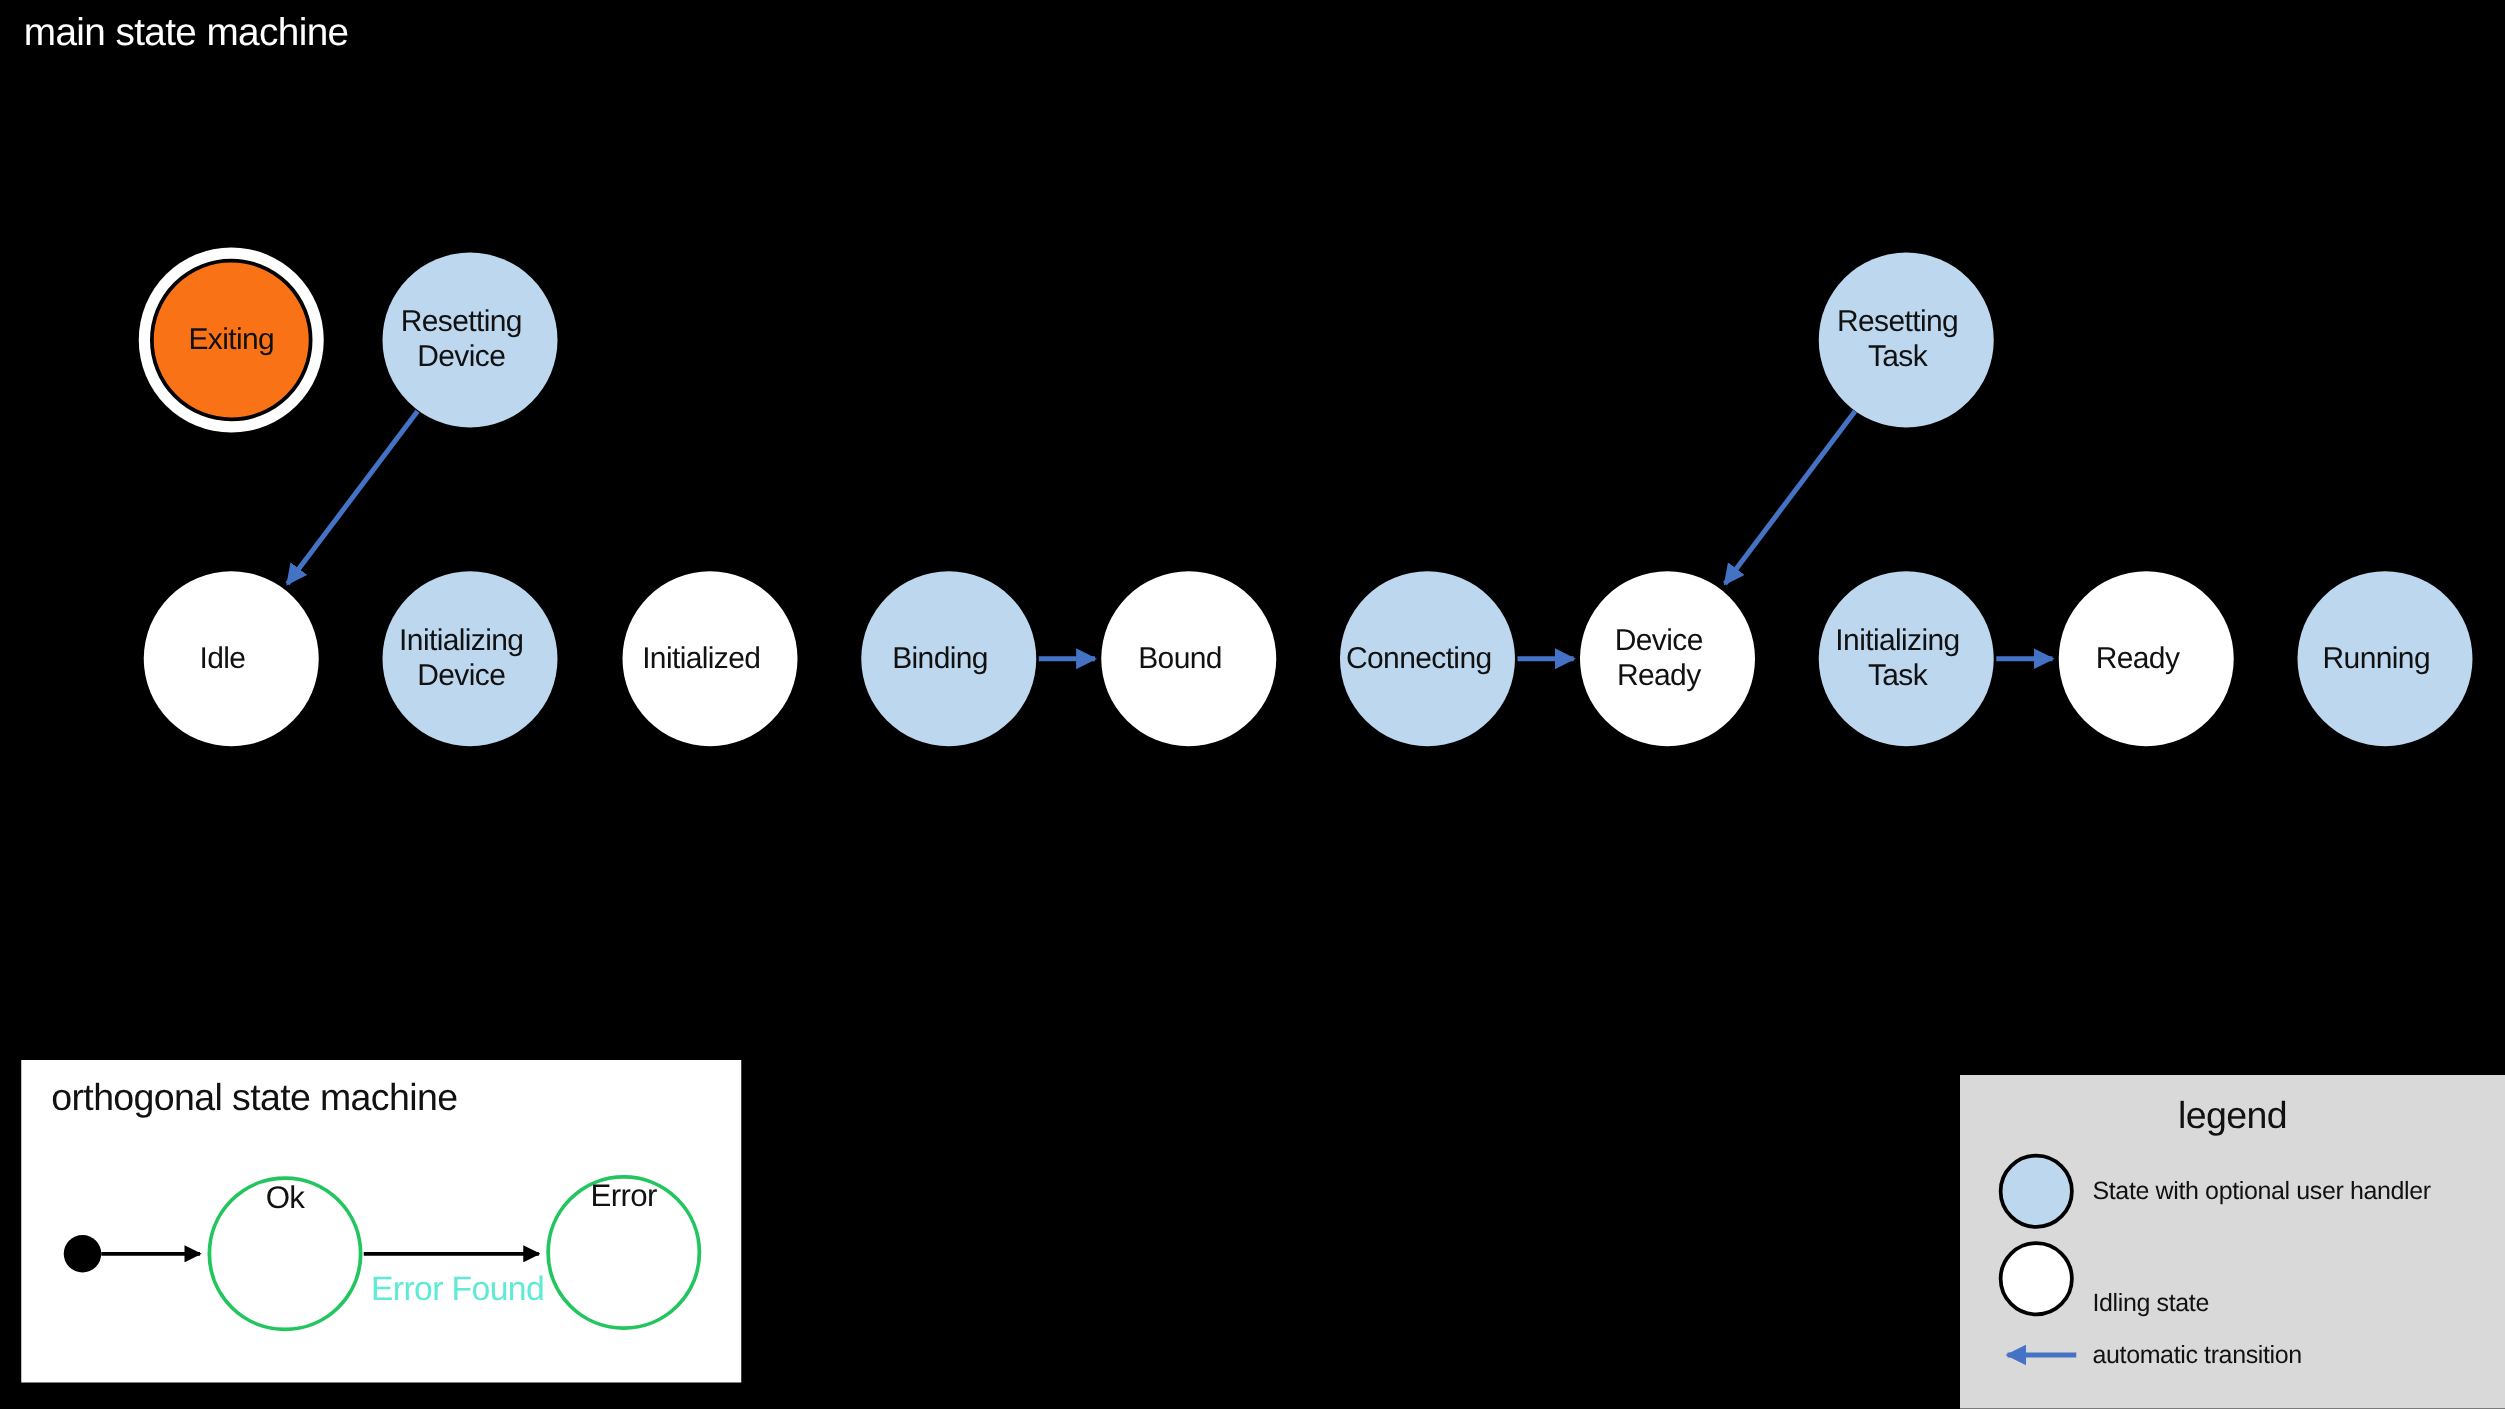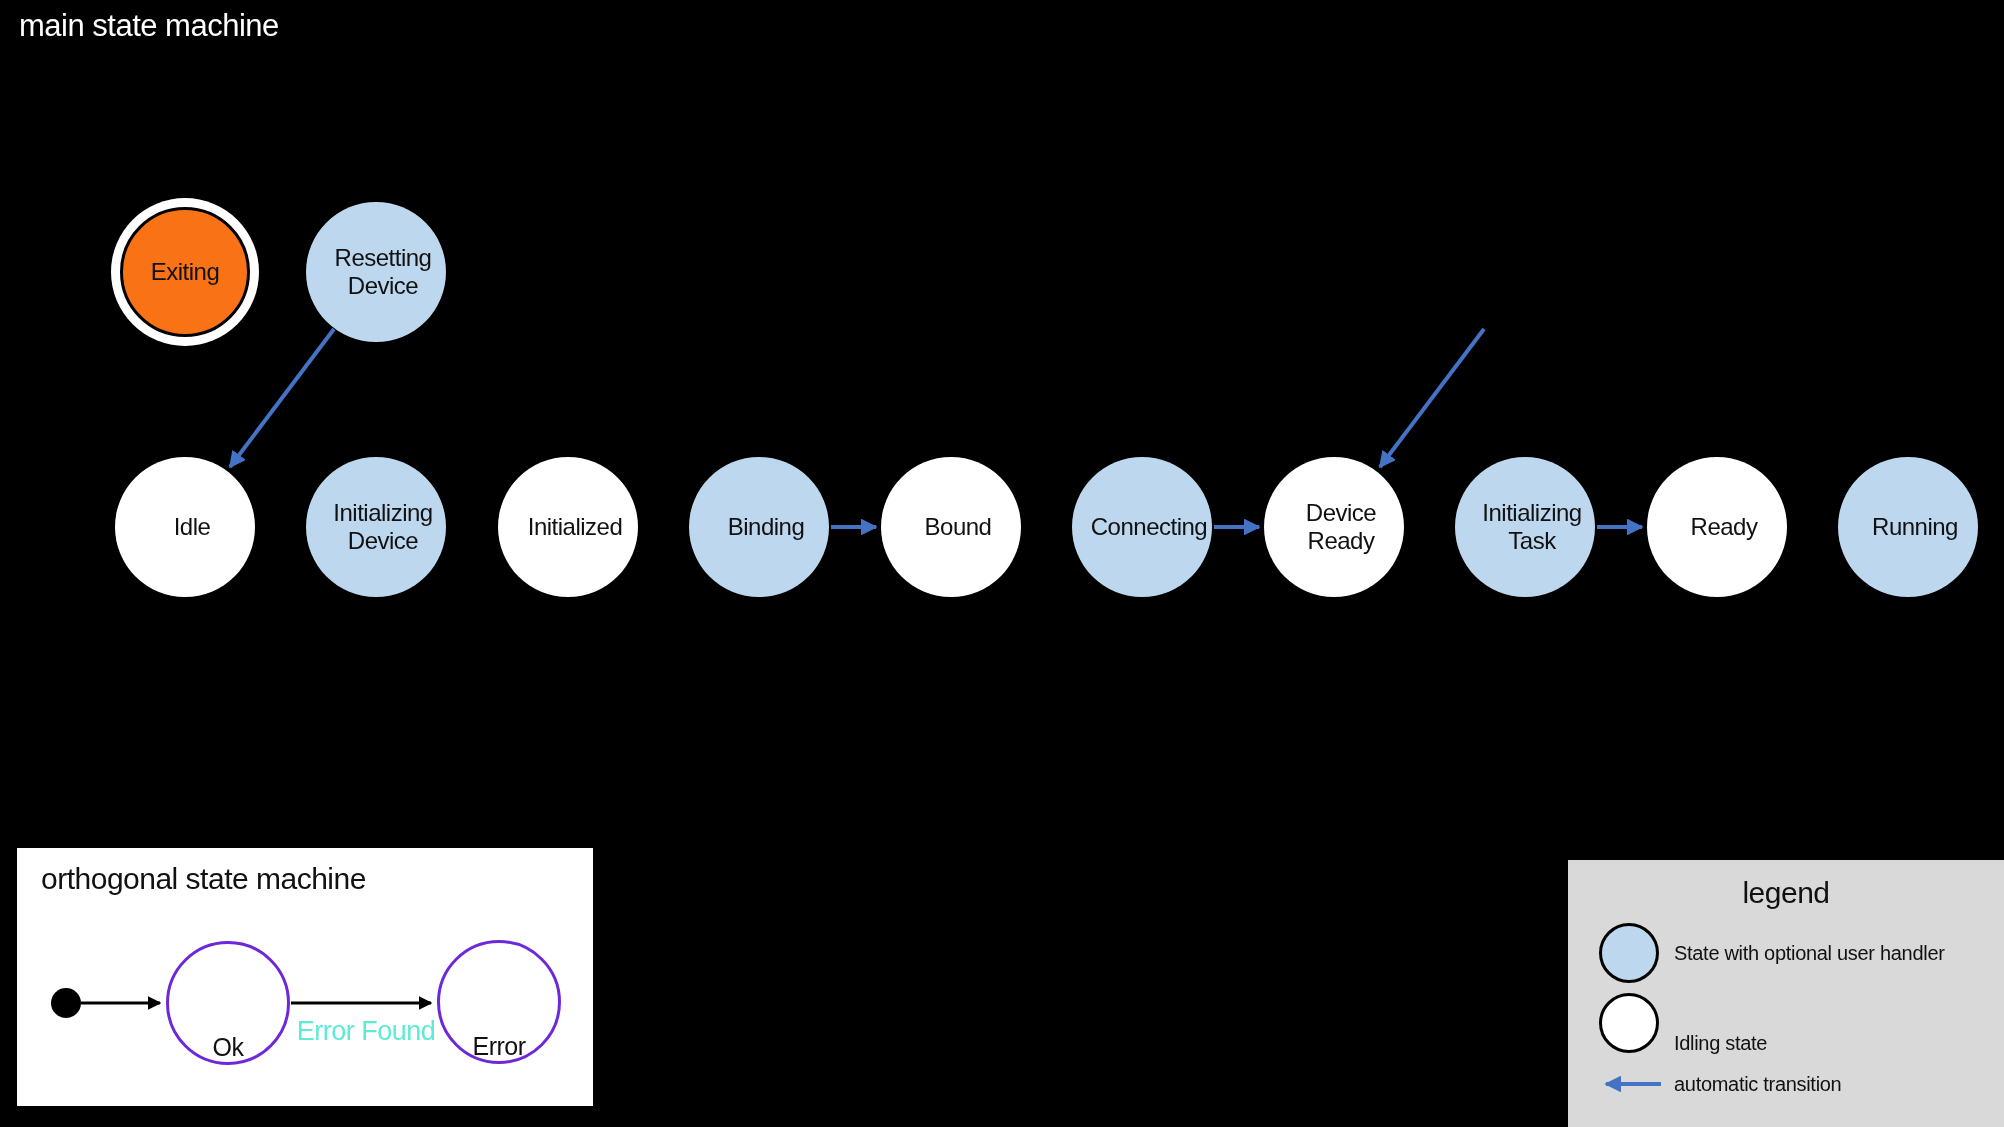--- a/index.html
+++ b/index.html
@@ -15,21 +15,21 @@
     left: 19px; top: 8px;
     color: #ffffff;
     font-size: 31px;
     letter-spacing: -0.5px;
   }
   
   .state {
     position: absolute;
     width: 140px; height: 140px;
     border-radius: 50%;
-    display: flex; align-items: center; justify-content: flex-end;
+    display: flex; align-items: center; justify-content: flex-start;
     text-align: center;
   }
   .state span {
     display: block;
     width: 126px;
     font-size: 24px;
     line-height: 1.15;
     color: #111111;
     letter-spacing: -0.5px;
   }
@@ -68,22 +68,22 @@
     left: 24px; top: 14px;
     color: #111111;
     font-size: 30px;
     letter-spacing: -0.5px;
   }
   .ortho-state {
     position: absolute;
     width: 124px; height: 124px;
     border-radius: 50%;
     background: #FFFFFF;
-    border: 3px solid #6d28d9;
-    display: flex; align-items: flex-end; justify-content: center;
+    border: 3px solid #22c55e;
+    display: flex; align-items: flex-start; justify-content: center;
   }
   .ortho-state span { font-size: 25px; color: #111111; letter-spacing: -0.5px; }
   .init-dot {
     position: absolute;
     width: 30px; height: 30px;
     border-radius: 50%;
     background: #000000;
   }
   .ortho-transition-label {
     position: absolute;
@@ -152,20 +152,23 @@
   </svg>
 
   <div class="state-outer" style="left:111px; top:198px;">
     <div class="state-inner">
       <span>Exiting</span>
     </div>
   </div>
   <div class="state blue" style="left:306px; top:202px;">
     <span>Resetting Device</span>
   </div>
+  <div class="state blue" style="left:1455px; top:202px;">
+    <span>Resetting Task</span>
+  </div>
 
   <div class="state blue" style="left:306px; top:457px;">
     <span>Initializing Device</span>
   </div>
   <div class="state white" style="left:115px; top:457px;">
     <span>Idle</span>
   </div>
   <div class="state white" style="left:498px; top:457px;">
     <span>Initialized</span>
   </div>

